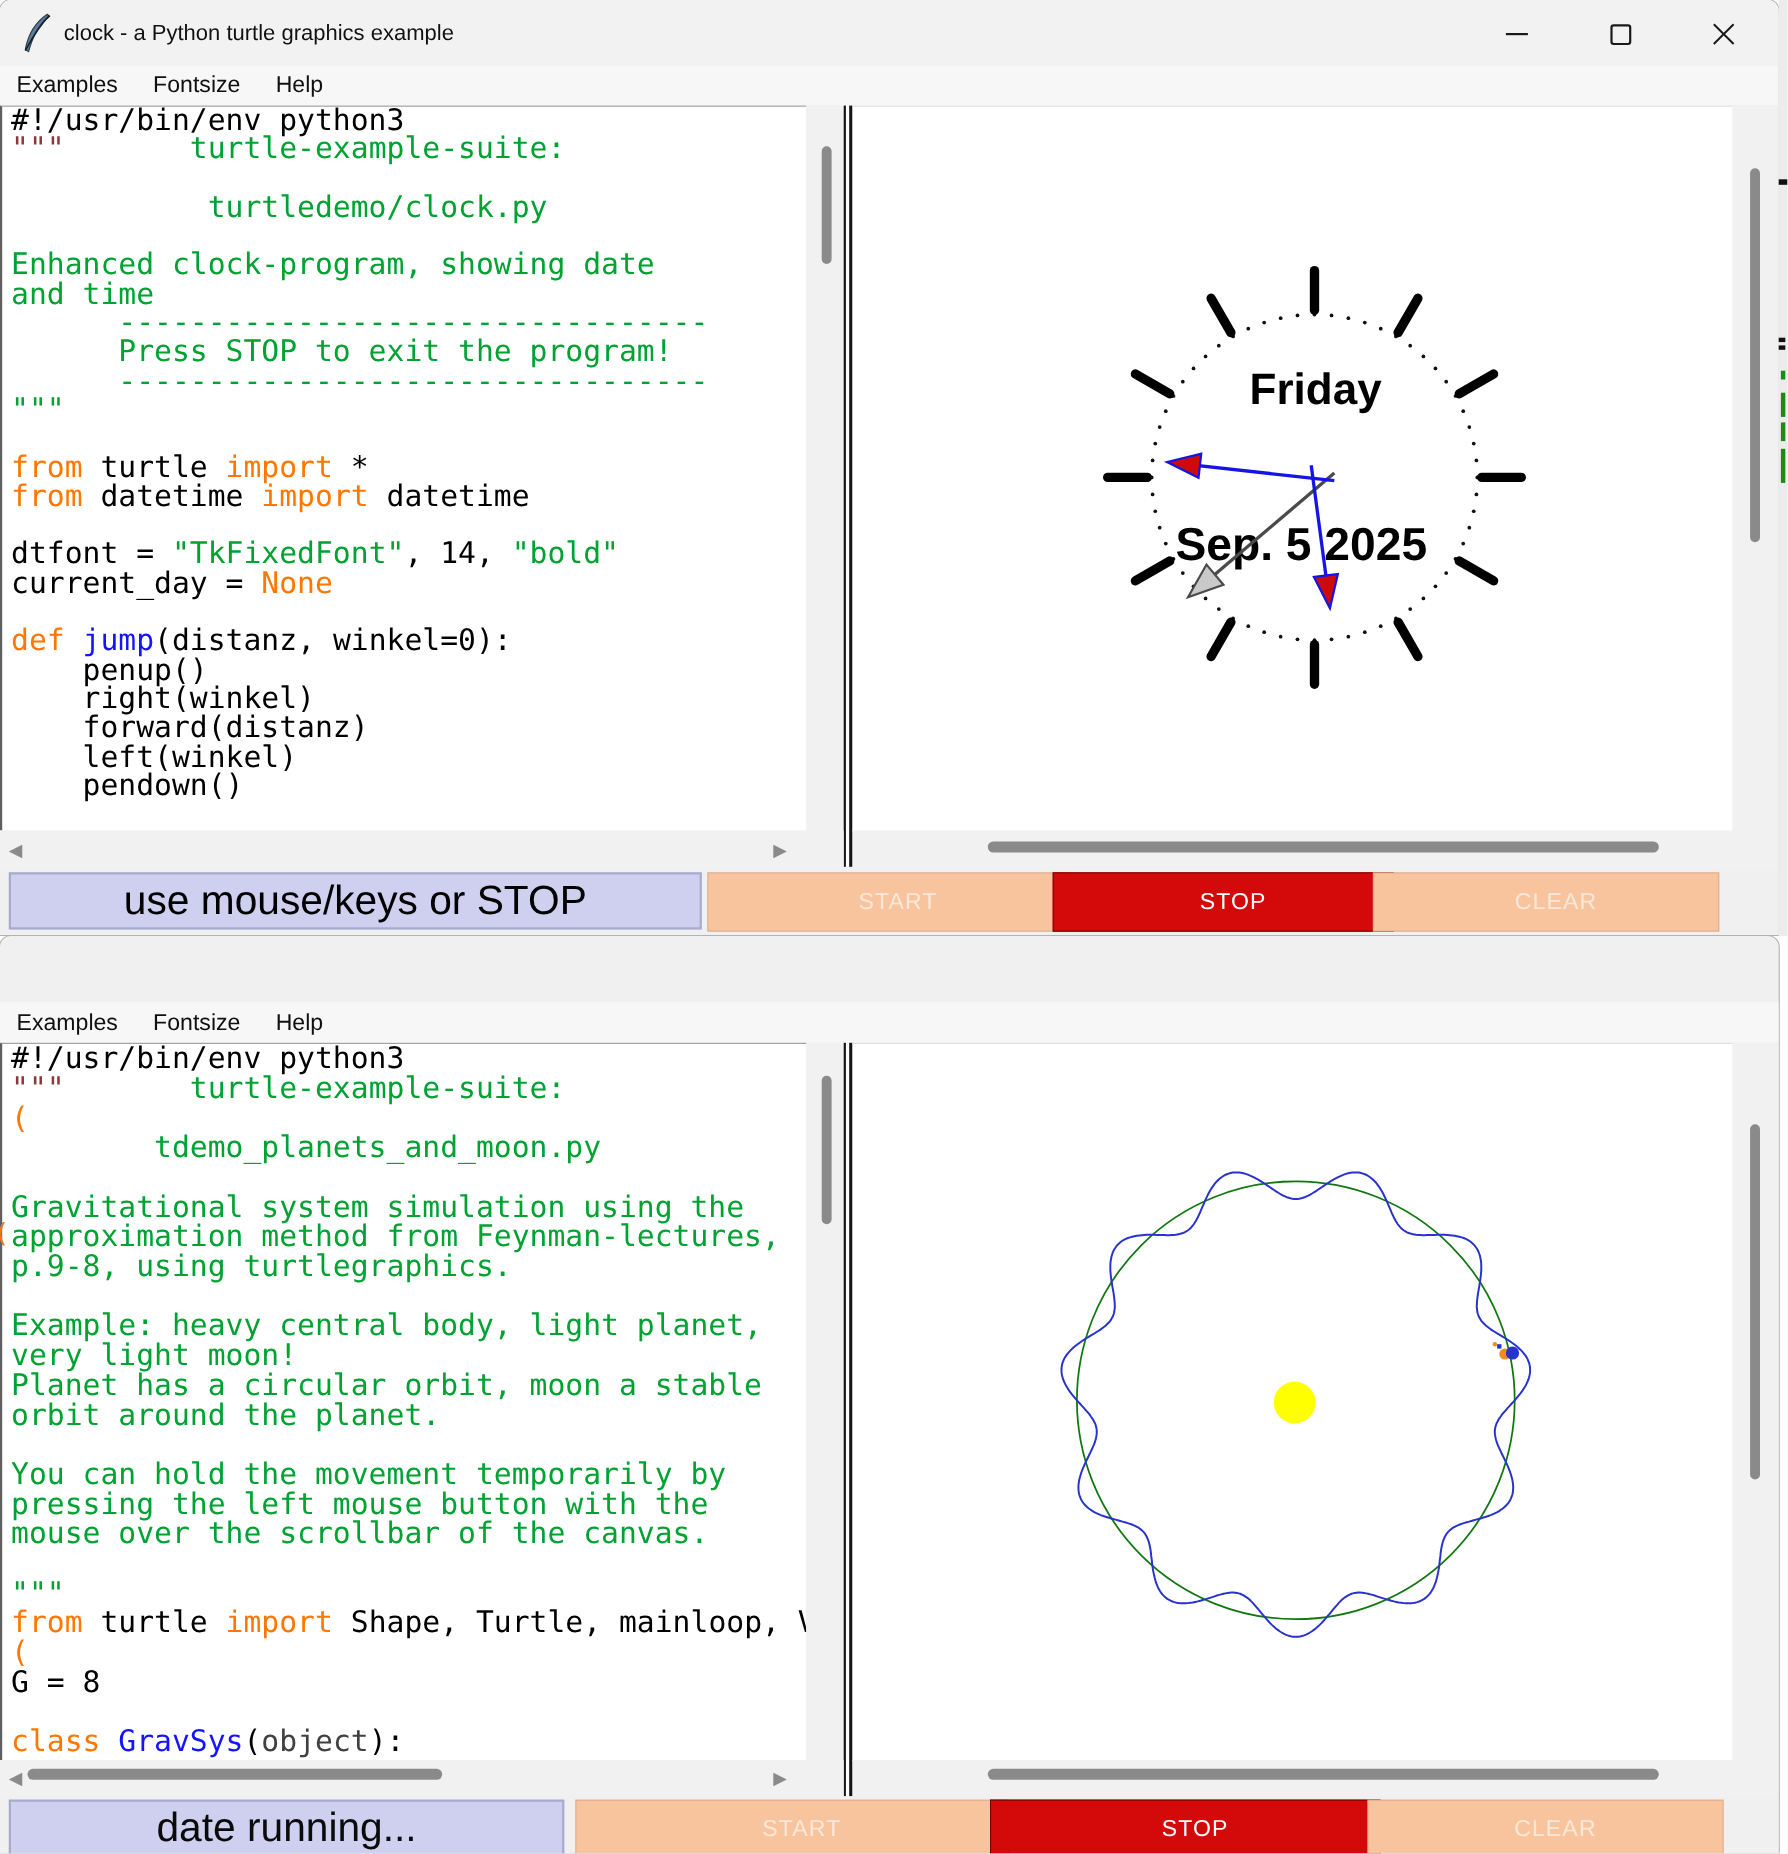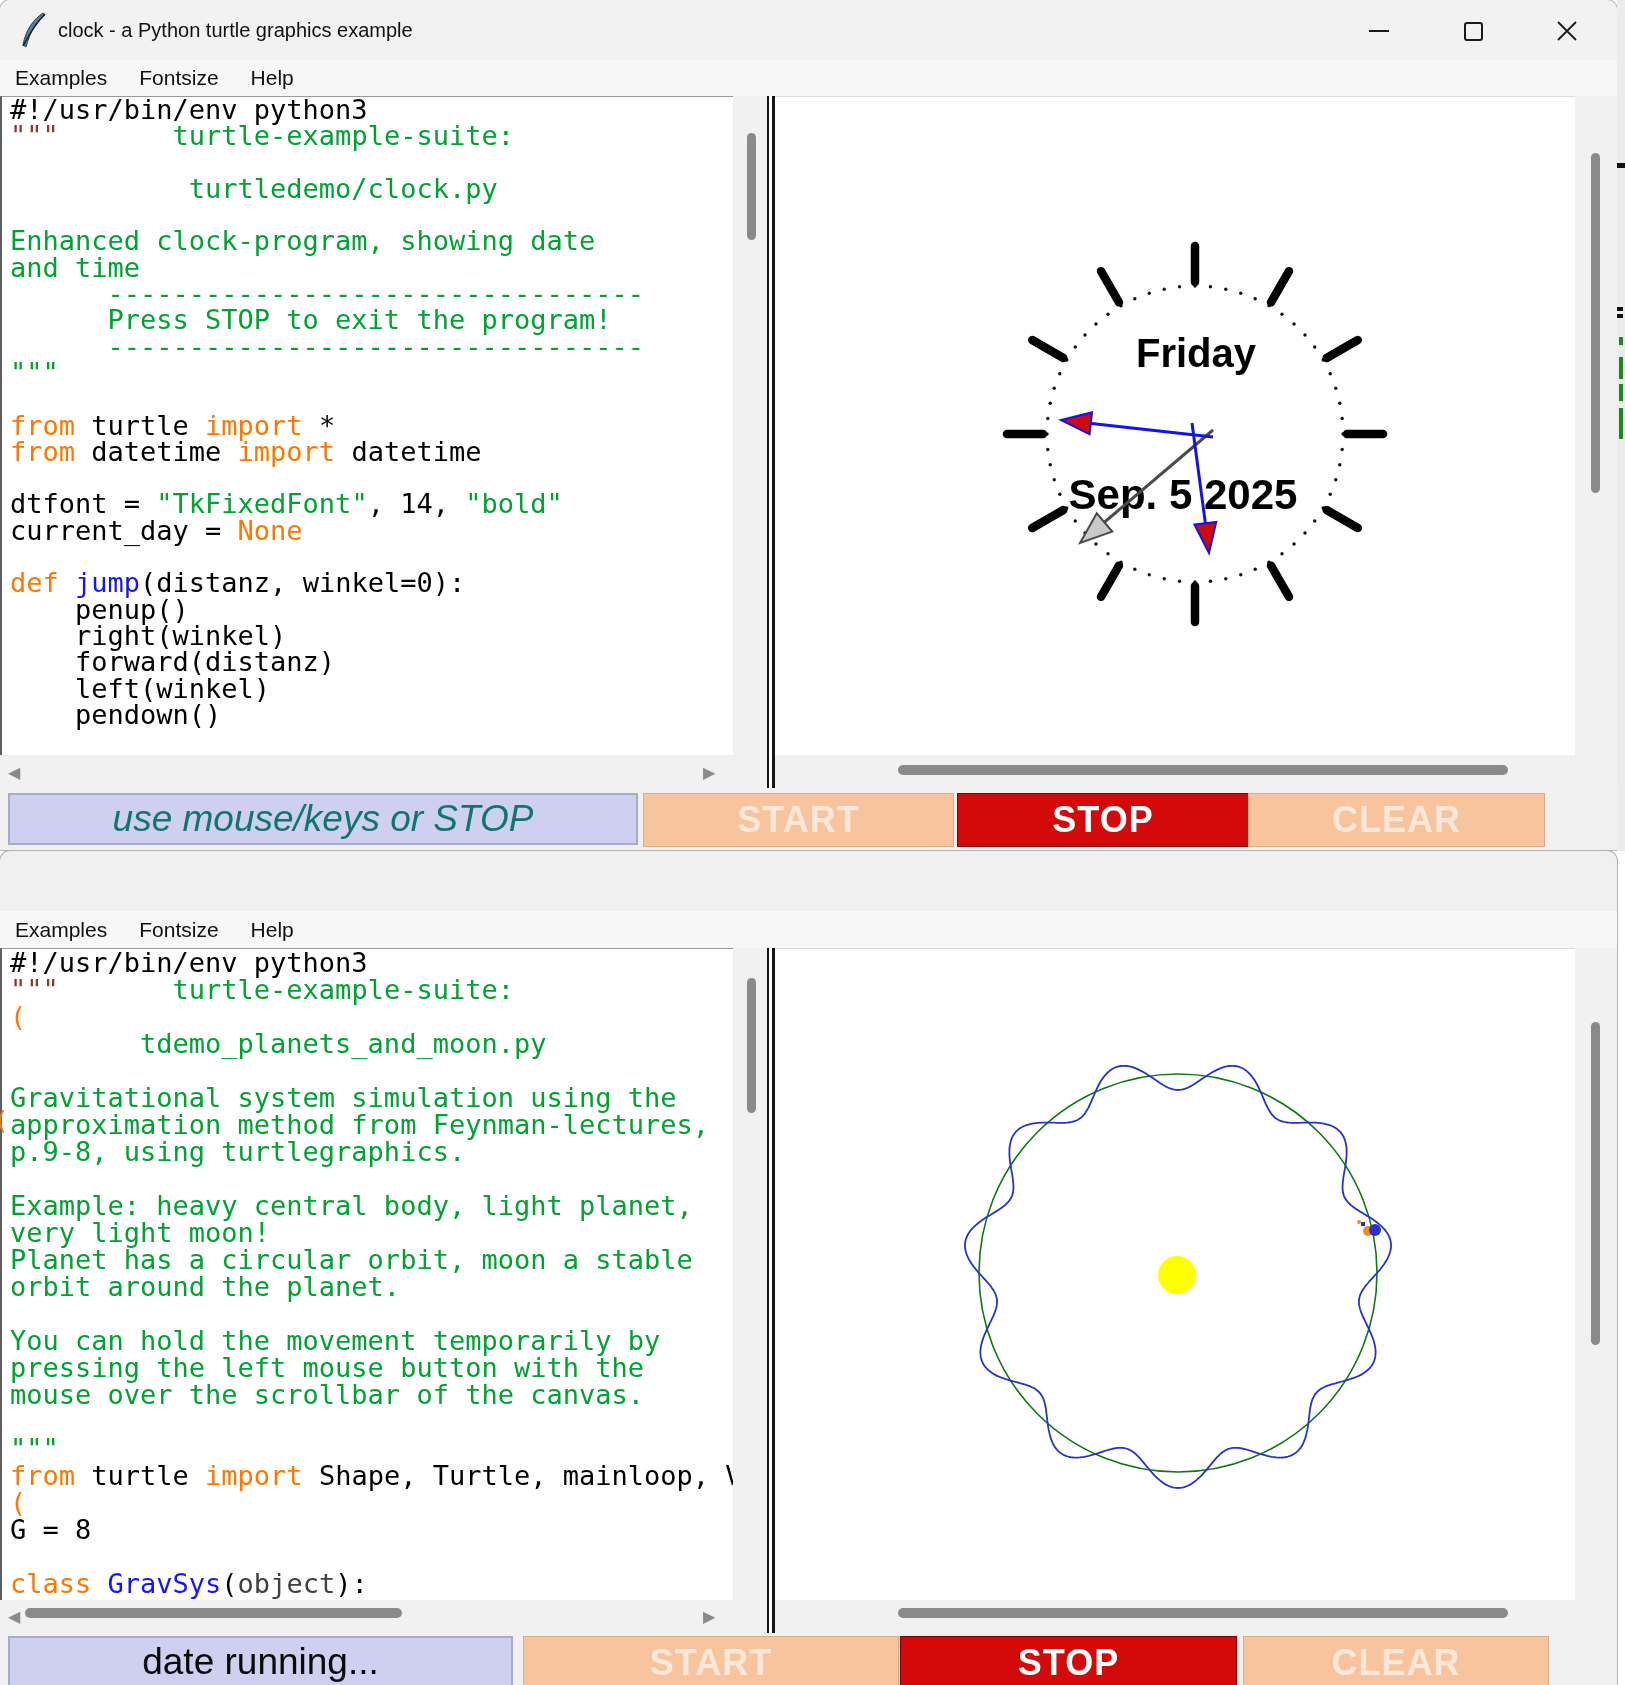--- a/index.html
+++ b/index.html
@@ -50,25 +50,25 @@
   .hthumb{position:absolute;height:10px;border-radius:5px;background:#8a8a8a;top:10px;}
   #win2 .hthumb{top:8px;}
   .scroll-arrow{position:absolute;top:0;height:100%;display:flex;align-items:center;
                 color:#8a8a8a;font-size:16px;}
   .arrow-left{left:8px;} .arrow-right{left:703px;}
   .buttonbar{position:absolute;left:0;width:1617px;height:62px;background:#f0f0f0;}
   #win1 .buttonbar{top:790px;} #win2 .buttonbar{top:782px;}
   .statusbox{position:absolute;top:3px;height:48px;background:#cfcfef;
              border:2px solid #aaaacd;display:flex;align-items:center;justify-content:center;}
   #win1 .statusbox{left:8px;width:626px;} #win2 .statusbox{left:8px;width:501px;}
-  #win1 .statusbox .st{color:#0f766e;font-size:37px;font-style:italic;}
+  #win1 .statusbox .st{color:#000000;font-size:37px;}
   #win2 .statusbox .st{color:#0b0b0b;font-size:37px;}
   .dbtn{position:absolute;top:3px;height:52px;border:1px solid rgba(0,0,0,.12);
-        font-family:"Liberation Sans",sans-serif;font-weight:bold;font-size:36px;
-        letter-spacing:1px;display:flex;align-items:center;justify-content:center;}
+        font-family:"Liberation Sans",sans-serif;font-weight:normal;font-size:21px;
+        letter-spacing:1px;display:flex;align-items:center;justify-content:center;padding-left:18px;}
   .btn-peach{background:#f8c49e;color:#fbe8da;}
   .btn-stop{background:#d40a0a;color:#ffffff;border:1px solid #7e0000;}
   #win1 .btn-start{left:643px;width:309px;} #win1 .btn-stop{left:957px;width:290px;}
   #win1 .btn-clear{left:1248px;width:295px;}
   #win2 .btn-start{left:523px;width:374px;} #win2 .btn-stop{left:900px;width:335px;}
   #win2 .btn-clear{left:1243px;width:304px;}
   .artifact{position:absolute;left:-6px;width:12px;overflow:hidden;color:#e87722;
             font-family:"DejaVu Sans Mono",monospace;font-size:24px;}
   .sliver{position:absolute;left:1617px;top:0;width:8px;height:851px;background:#ececec;}
   .sliver .m{position:absolute;left:0;}

